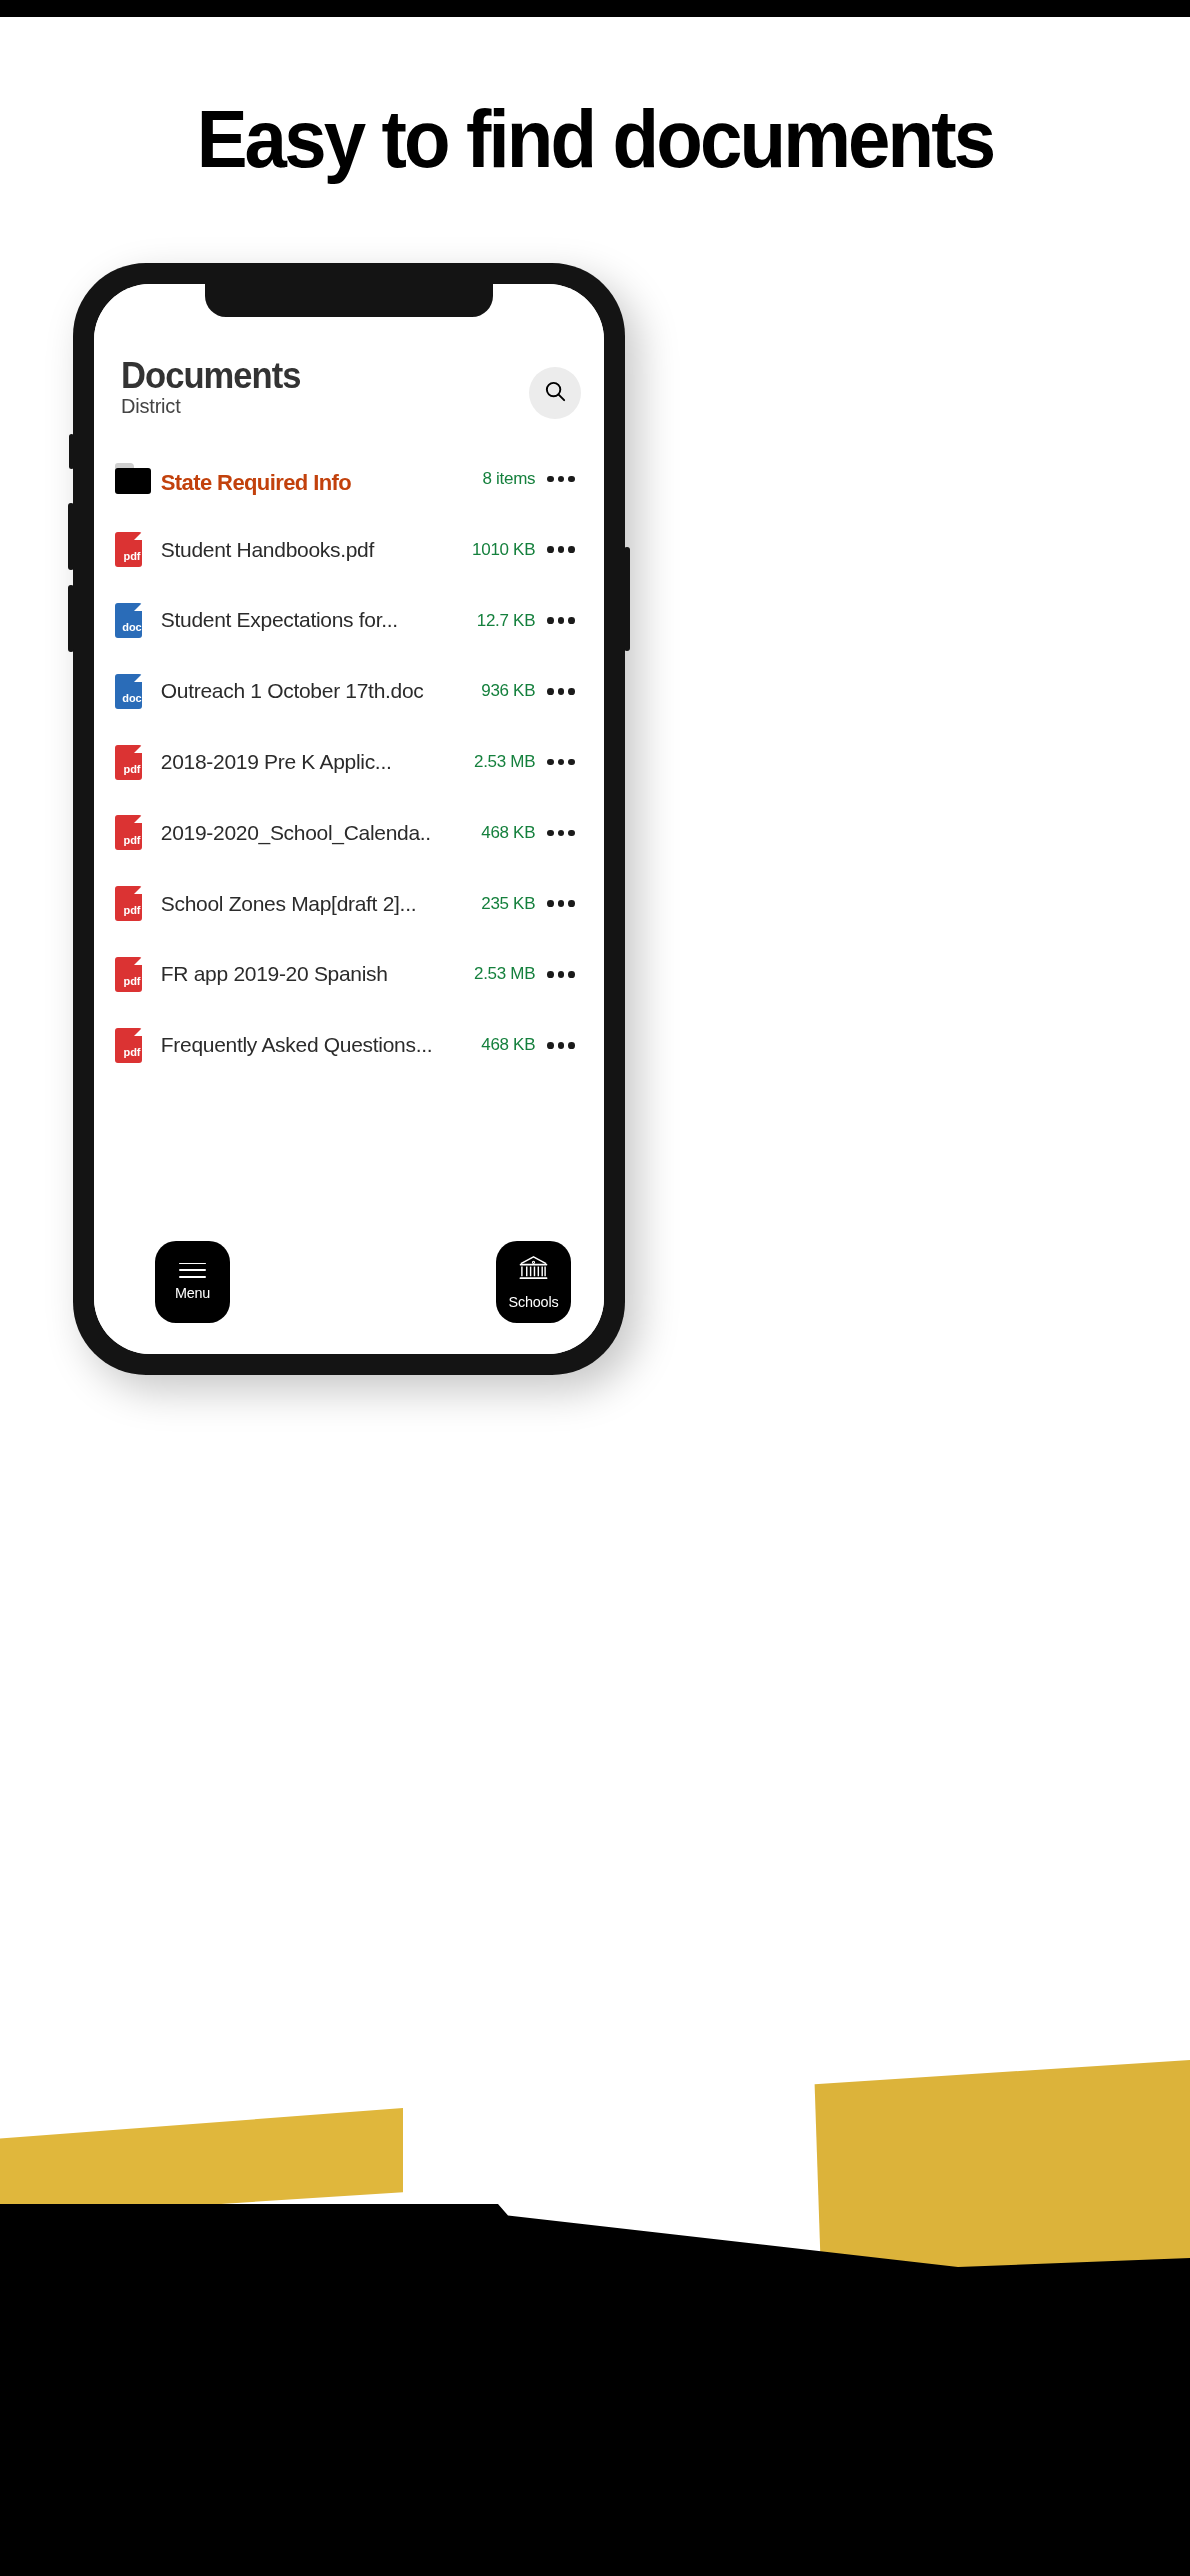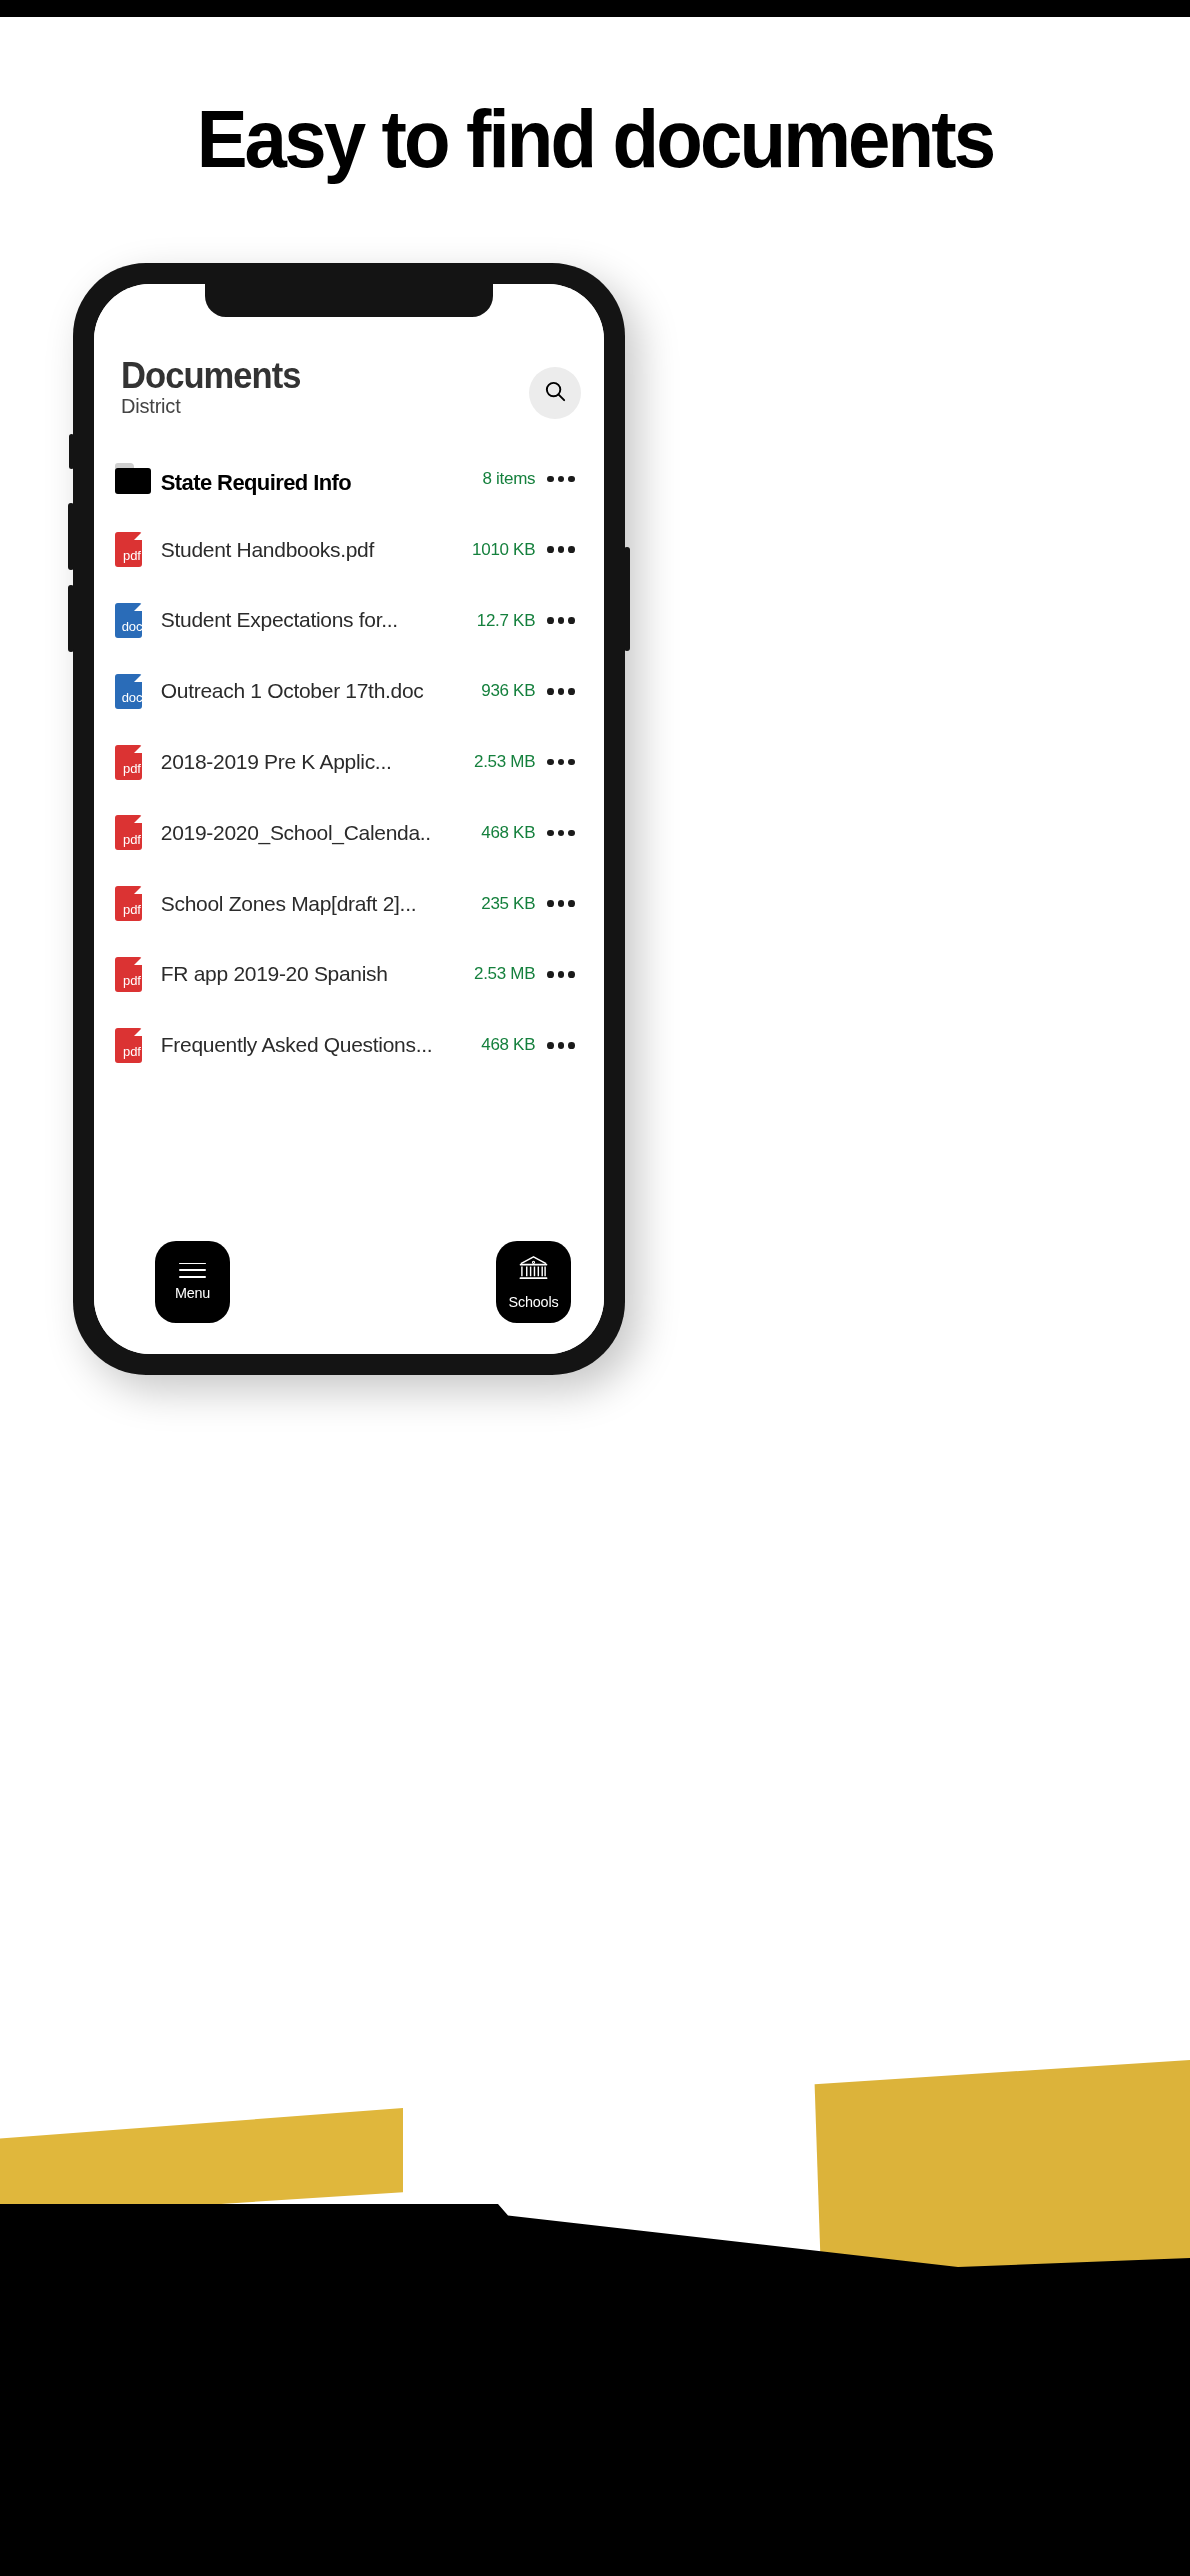--- a/index.html
+++ b/index.html
@@ -179,21 +179,21 @@
     color: #2b2b2b;
     letter-spacing: -0.3px;
     padding-left: 3.8px;
     padding-right: 7.7px;
     line-height: 1.35;
     word-break: break-all;
   }
   .row.folder .row-name {
     font-weight: bold;
     font-size: 22px;
-    color: #000000;
+    color: #c2410c;
     letter-spacing: -0.6px;
     word-break: normal;
     margin-top: 8px;
   }
   .row-meta {
     flex: none;
     font-size: 17px;
     color: #15803d;
     letter-spacing: -0.3px;
     white-space: nowrap;
@@ -244,22 +244,22 @@
     content: "";
     position: absolute;
     right: 0; top: 0;
     border-style: solid;
     border-width: 0 0 8.6px 8.6px;
     border-color: transparent transparent #ffffff transparent;
   }
   .file-ico.pdf { background: #DB3333; }
   .file-ico.doc { background: #2A6CB8; }
   .file-ico span {
-    font-size: 13px;
-    font-weight: normal;
+    font-size: 11px;
+    font-weight: bold;
     color: #ffffff;
     line-height: 1;
     padding-bottom: 4.8px;
     letter-spacing: -0.1px;
     margin-left: 7px;
   }
 
   
   .app-footer {
     flex: none;

